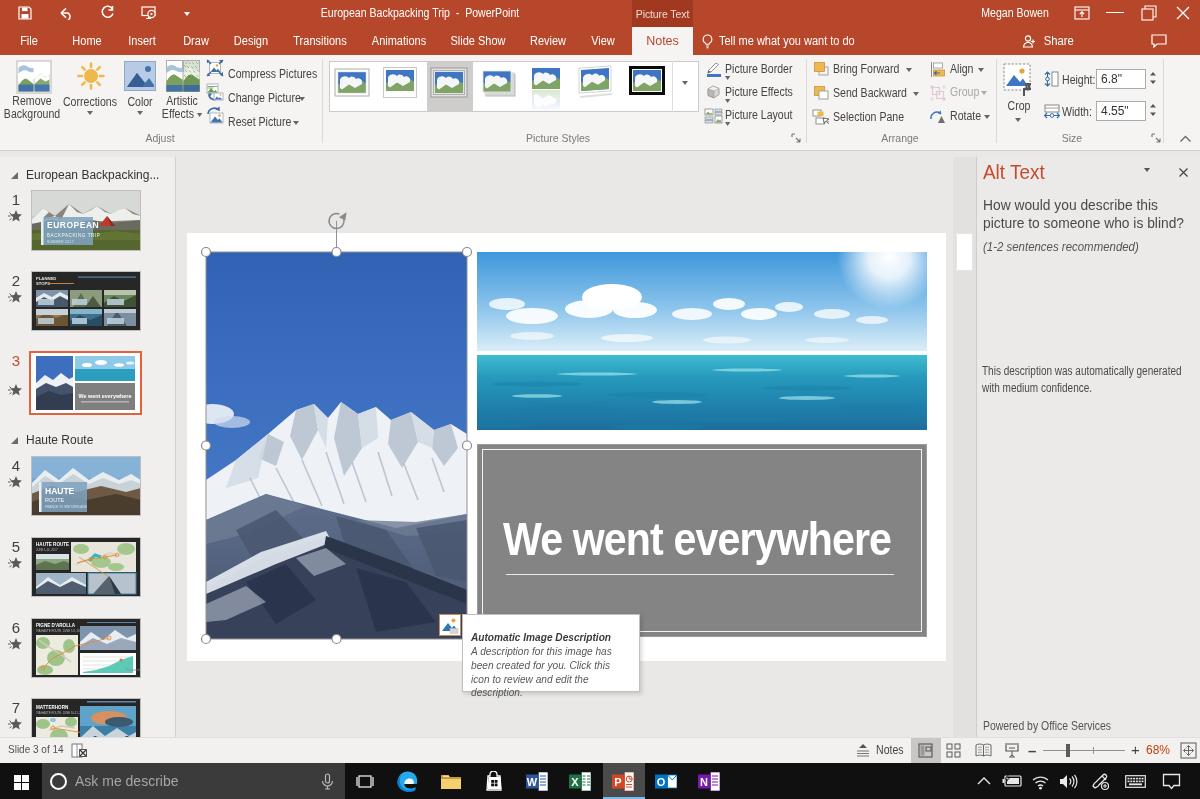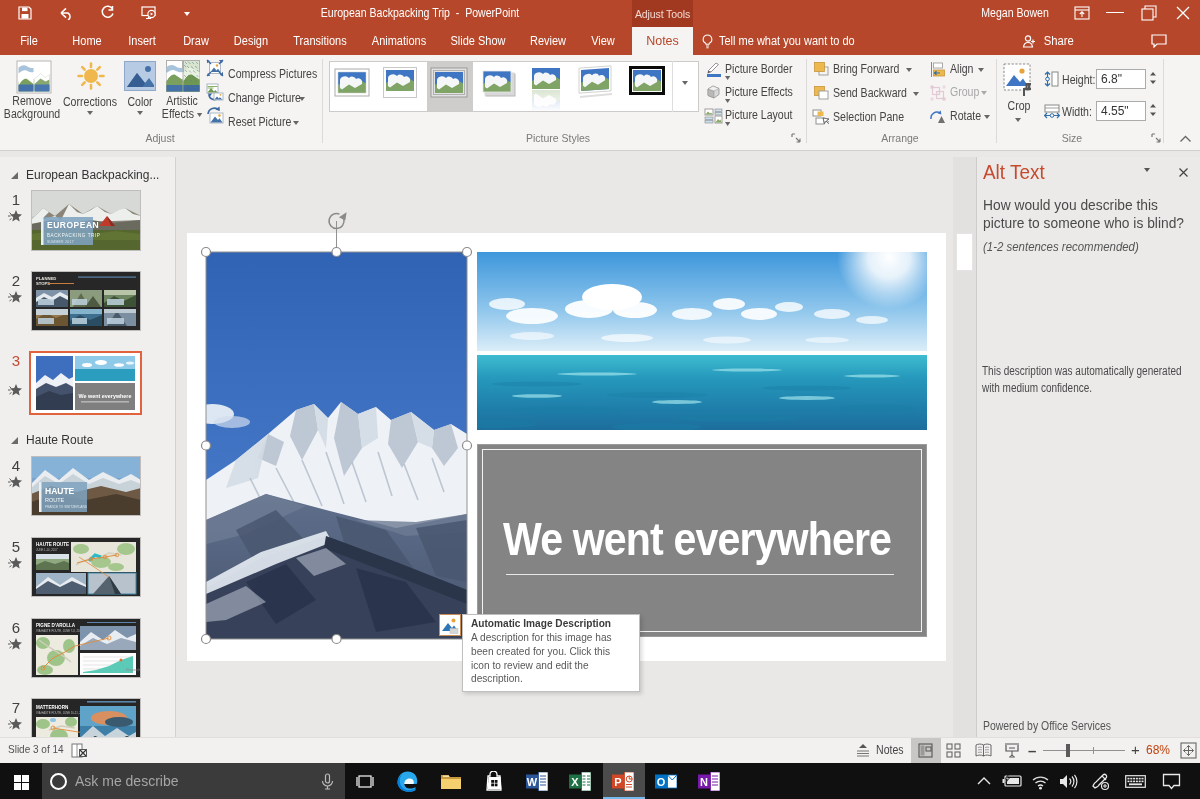--- a/index.html
+++ b/index.html
@@ -91,21 +91,21 @@
   <svg class="abs" style="left:1022px;top:7px" width="15" height="15" viewBox="0 0 15 15">
       <circle cx="6" cy="4.5" r="2.6" fill="none" stroke="#fff" stroke-width="1.2"></circle>
       <path d="M1.5 13c.4-3 2.2-4.5 4.5-4.5S10.1 10 10.5 13z" fill="none" stroke="#fff" stroke-width="1.2"></path>
       <path d="M11 5.5v4M9 7.5h4" stroke="#fff" stroke-width="1.2"></path>
     </svg>
   <div class="abs" style="left:1042px;top:0;font-size:12.5px;line-height:28px;color:#fff;transform:scaleX(0.9);">Share</div>
   <svg class="abs" style="left:1151px;top:7px" width="16" height="14" viewBox="0 0 16 14">
       <path d="M1 1h14v9H6l-3 3v-3H1z" fill="none" stroke="#fff" stroke-width="1.2"></path>
     </svg>
 </div>
-<div id="pictools" style="left:632px;width:61px">Adjust Tools</div>
+<div id="pictools" style="left:632px;width:61px">Picture Text</div>
 <div id="formattab" style="left:632px;width:61px">Notes</div>
 
 <div id="ribbon">
   <div class="gdiv" style="left:322px"></div>
   <div class="gdiv" style="left:806px"></div>
   <div class="gdiv" style="left:996px"></div>
   <div class="gdiv" style="left:1163px"></div>
   <div class="grplabel" style="left:160px">Adjust</div>
   <div class="grplabel" style="left:558px">Picture Styles</div>
   <div class="grplabel" style="left:900px">Arrange</div>
@@ -784,21 +784,21 @@
       </svg>
 
       <div class="abs" style="left:252px;top:381px;width:22px;height:22px;background:#fff;border:1px solid #C98C55;">
         <svg width="20" height="20" viewBox="0 0 20 20">
             <circle cx="13.5" cy="5.5" r="2" fill="#E8A33D"></circle>
             <path d="M2 16 L8 8 L12 13 L14 10.5 L18 16 Z" fill="#2E75B6"></path>
             <rect x="10" y="13.5" width="8" height="5" fill="#D6D6D6" stroke="#BBB" stroke-width="0.5"></rect>
           </svg>
       </div>
 
-      <div class="abs" style="left:275px;top:381px;width:178px;height:78px;background:#fff;border:1px solid #BFBFBF;box-shadow:2px 2px 4px rgba(0,0,0,0.15);padding:2px 8px;z-index:5;">
+      <div class="abs" style="left:275px;top:381px;width:178px;height:78px;background:#fff;border:1px solid #BFBFBF;box-shadow:2px 2px 4px rgba(0,0,0,0.15);padding:16px 8px;z-index:5;font-style:italic;">
         <div style="font-size:11px;font-weight:bold;color:#3B3B3B;transform:scaleX(0.92);transform-origin:left;white-space:nowrap;">Automatic Image Description</div>
         <div style="font-size:11px;color:#595959;line-height:13.8px;margin-top:2px;width:168px;transform:scaleX(0.92);transform-origin:left;">A description for this image has been created for you. Click this icon to review and edit the description.</div>
       </div>
     </div>
 
     <div class="abs" style="left:776px;top:0;width:23px;height:586px;background:#E3E1E0;"></div>
     <div class="abs" style="left:779px;top:76px;width:17px;height:38px;background:#fff;border:1px solid #E6E4E2;"></div>
   </div>
   <div id="rightpanel">
     <div class="abs" style="left:6px;top:3px;font-size:21px;color:#C64A2E;transform:scaleX(0.9);transform-origin:left;">Alt Text</div>

